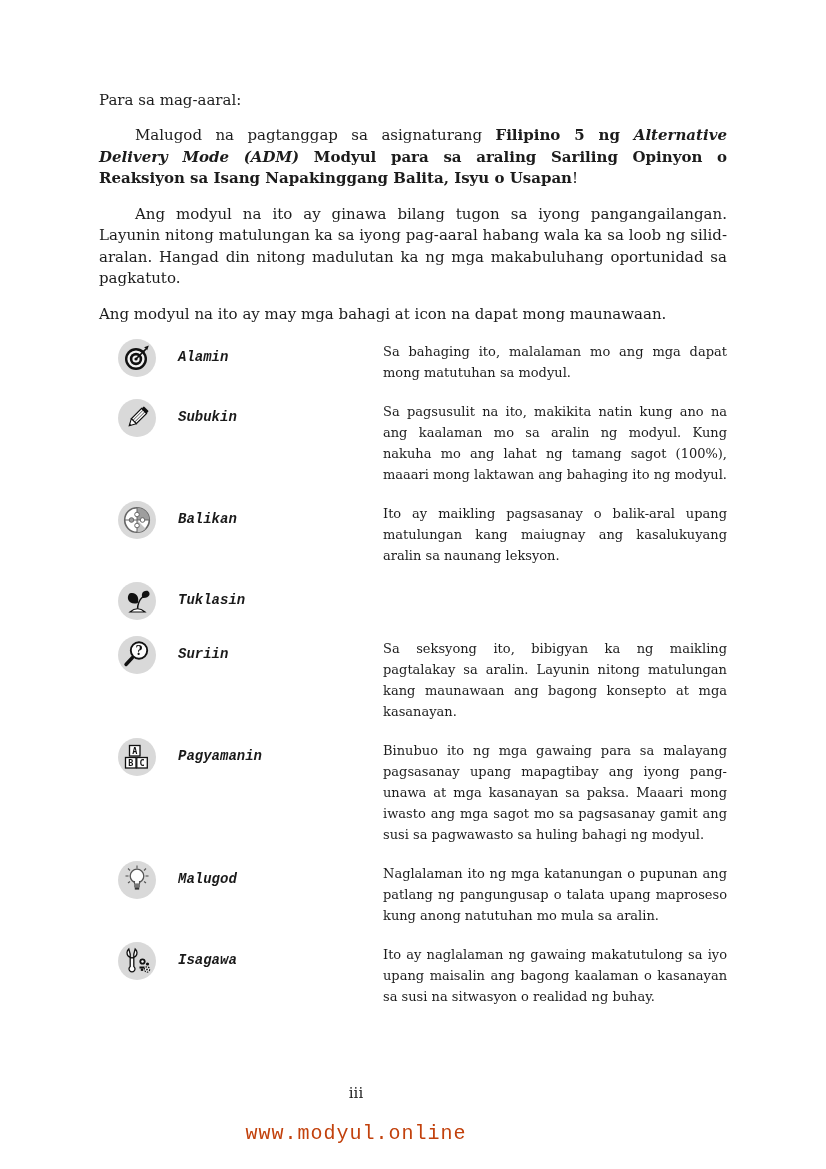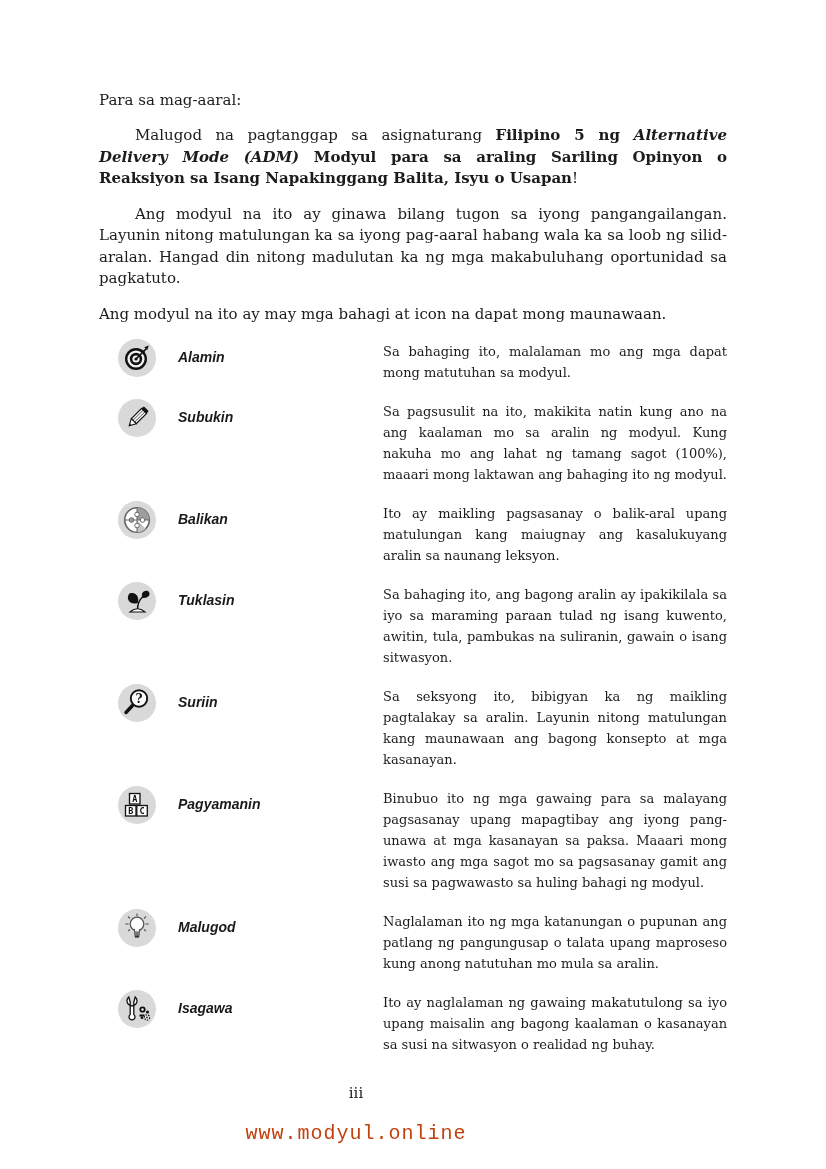--- a/index.html
+++ b/index.html
@@ -13,21 +13,21 @@
   p.no-indent{text-indent:0;}
   .b{font-weight:bold;}
   .bi{font-weight:bold;font-style:italic;}
   .icon-table{margin-top:14px;}
   .icon-row{display:flex;align-items:flex-start;margin-bottom:16px;}
   .icon-cell{width:79px;box-sizing:border-box;padding-left:19px;flex:none;}
   .icon-circle{display:block;width:38px;height:38px;border-radius:50%;
                background:#d9d9d9;}
   .icon-circle svg{display:block;width:38px;height:38px;}
   .label-cell{width:205px;flex:none;padding-top:10px;box-sizing:border-box;
-              font-family:Liberation Sans, sans-serif;
+              font-family:Liberation Mono, monospace;
               font-weight:bold;font-style:italic;font-size:14px;color:#1a1a1a;}
   .desc-cell{flex:1;font-size:13px;line-height:21px;text-align:justify;
              padding-top:2px;}
   .footer{position:absolute;left:0;bottom:24px;width:712px;text-align:center;}
   .page-number{font-size:15px;line-height:18px;color:#1c1c1c;}
   .watermark{font-family:Liberation Mono, monospace;font-size:20px;
              color:#c2410c;letter-spacing:1px;margin-top:20px;}
 </style>
 </head>
 <body>
@@ -106,21 +106,20 @@
         <span class="icon-circle">
             <svg viewBox="0 0 38 38">
     <path d="M19.5 28 C19.5 23 20.5 18.5 25 14.5" fill="none" stroke="#111" stroke-width="1.5"></path>
     <path d="M19.8 21 C11 23.5 7.5 16 11.5 11.5 C18.5 9.5 21.5 15.5 19.8 21 Z" fill="#111"></path>
     <path d="M24.5 16 C31.5 16.5 33.5 11 29.5 8.8 C24 8.2 23 12.5 24.5 16 Z" fill="#111"></path>
     <path d="M12 30 Q19.5 23.5 27 30 Z" fill="#fdfdfd" stroke="#111" stroke-width="1.2"></path>
   </svg>
           </span>
       </div>
       <div class="label-cell">Tuklasin</div>
-      <div class="desc-cell">Sa bahaging ito, ang bagong aralin ay ipakikilala sa iyo sa maraming paraan tulad ng isang kuwento, awitin, tula, pambukas na suliranin, gawain o isang sitwasyon.</div>
     </div>
 
     <div class="icon-row">
       <div class="icon-cell">
         <span class="icon-circle">
             <svg viewBox="0 0 38 38">
     <line x1="14.5" y1="21.5" x2="8" y2="28.5" stroke="#111" stroke-width="3.4" stroke-linecap="round"></line>
     <circle cx="21" cy="14.5" r="8.2" fill="#fdfdfd" stroke="#111" stroke-width="1.9"></circle>
     <text x="21" y="19" text-anchor="middle" font-family="DejaVu Serif, serif" font-size="12" font-weight="bold" fill="#111">?</text>
   </svg>

